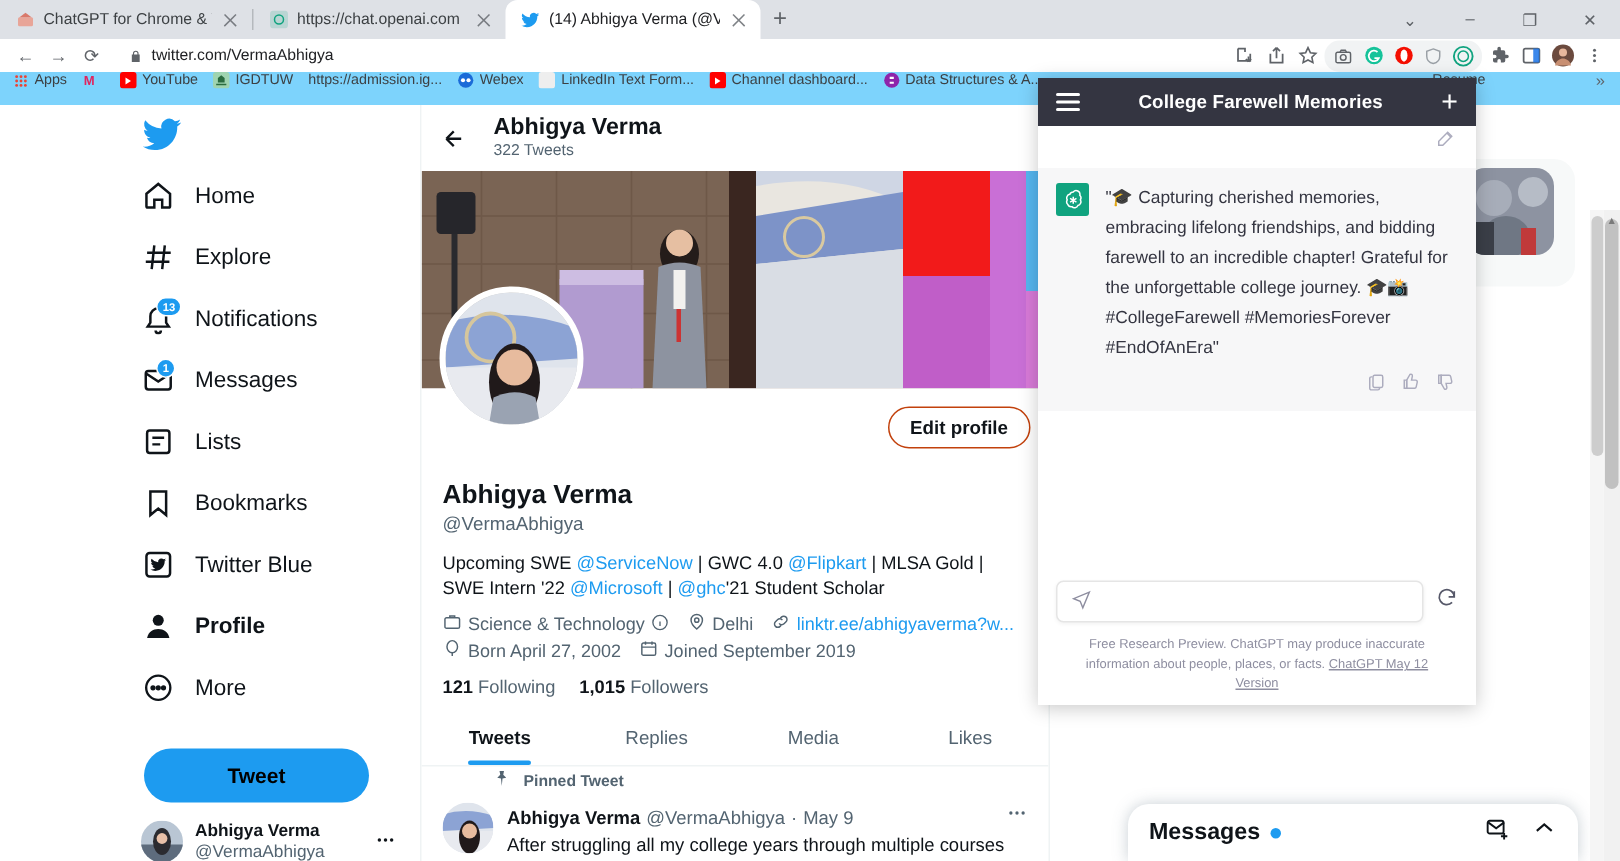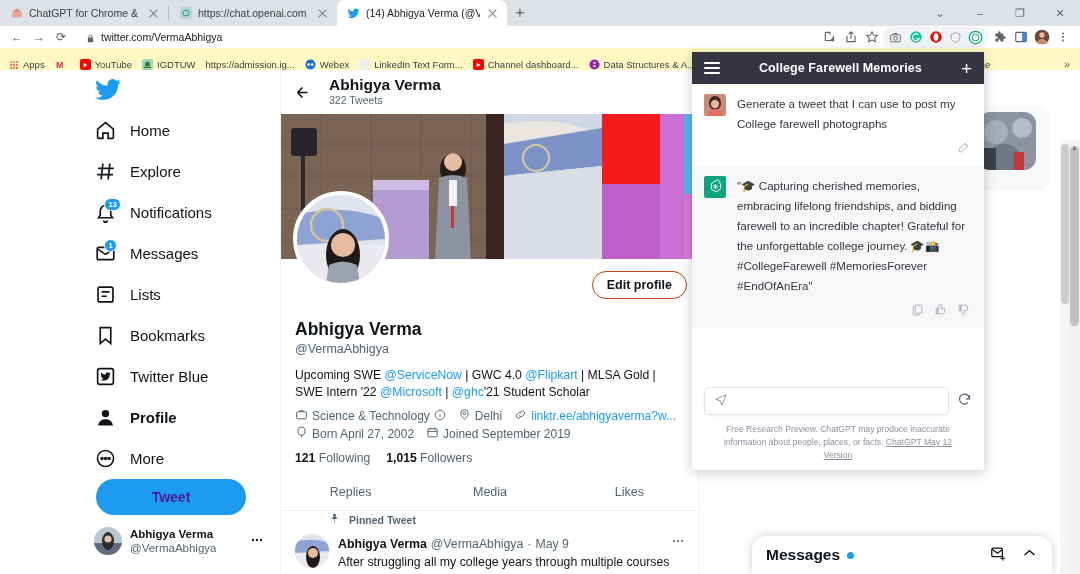--- a/index.html
+++ b/index.html
@@ -53,21 +53,21 @@
     display:flex; align-items:center; gap:6px; padding-left: 8px;
     font-size: 10.5px; color: #202124;
   }
   .lock { width: 9px; height: 9px; flex:0 0 9px; }
   .tb-icons { margin-left:auto; display:flex; align-items:center; gap: 2px; padding-right:2px; }
   .tbi { width:19px; height:19px; display:flex; align-items:center; justify-content:center; }
   .extpill { display:flex; align-items:center; gap:1px; background:#f1f3f4; border-radius:10px; padding: 1px 3px; }
 
   .bookmarks {
     position:absolute; top: 48px; left:0; width:1080px; height: 22px;
-    background:#fef9c3; display:flex; align-items:flex-end; gap: 10px; padding: 0 8px;
+    background:#7dd3fc; display:flex; align-items:flex-start; gap: 10px; padding: 0 8px;
     font-size: 9.5px; color: #3c4043; white-space:nowrap;
   }
   .bm { display:flex; align-items:center; gap:4px; max-width:110px; overflow:hidden; }
   .bm-label { overflow:hidden; text-overflow:ellipsis; white-space:nowrap; }
   .bm-fav { width:11px; height:11px; flex:0 0 11px; display:flex; align-items:center; justify-content:center; border-radius:2px; }
   .bm-overflow { margin-left:auto; color:#5f6368; font-size:11px; padding-right:2px; }
 
   
   .page { position:absolute; top:70px; left:0; width:1080px; height:504px; background:#fff; overflow:hidden; }
 
@@ -79,22 +79,22 @@
     font-size: 15px; color: #0f1419;
   }
   .navitem.bold { font-weight: bold; }
   .navicon { width: 22px; height:22px; flex:0 0 22px; position:relative; display:flex; align-items:center; justify-content:center; }
   .badge {
     position:absolute; top:-4px; left:10px; background:#1d9bf0; color:#fff;
     font-size: 7.5px; line-height:1; border-radius:8px; padding: 2px 3.5px; font-weight:700;
     border: 1.5px solid #fff;
   }
   .tweetbtn {
-    margin-top: 0; margin-left: 8px; width: 150px; height: 36px; border-radius: 999px;
-    background:#1d9bf0; color:#4c1d95; font-size:14px; font-weight:bold;
+    margin-top: 20px; margin-left: 8px; width: 150px; height: 36px; border-radius: 999px;
+    background:#1d9bf0; color:#000000; font-size:14px; font-weight:bold;
     display:flex; align-items:center; justify-content:center; border:none;
   }
   .accountbox { display:flex; align-items:center; gap:8px; margin-top: 12px; margin-left: 6px; }
   .acc-av { width: 28px; height:28px; border-radius:50%; overflow:hidden; flex:0 0 28px; }
   .acc-name { font-size: 11.5px; font-weight: bold; color:#0f1419; line-height:1.25; }
   .acc-handle { font-size: 11.5px; color:#536471; line-height:1.25; }
   .acc-dots { margin-left:auto; margin-right:14px; color:#0f1419; font-size:13px; position:relative; }
 
   
   .maincol { position:absolute; left: 280px; top: 0; width: 420px; height: 504px; border-left:1px solid #eff3f4; border-right:1px solid #eff3f4; background:#fff; overflow:hidden; }
@@ -669,20 +669,21 @@
           </span>
         </div>
 
         <div class="p-counts">
           <span><b>121</b> <span>Following</span></span>
           <span><b>1,015</b> <span>Followers</span></span>
         </div>
       </div>
 
       <div class="tabs">
+        <div class="ptab active">Tweets</div>
         <div class="ptab">Replies</div>
         <div class="ptab">Media</div>
         <div class="ptab">Likes</div>
       </div>
 
       <div class="pinned">
         <span>
           <svg width="12" height="12" viewBox="0 0 24 24" fill="#536471">
               <path d="M14 2l-1 5 4 4-5 1-1 10-1-10-5-1 4-4-1-5z"></path>
             </svg>
@@ -777,31 +778,20 @@
       <span class="hamburger">
           <i></i>
           <i></i>
           <i></i>
         </span>
       <span class="gpt-title">College Farewell Memories</span>
       <span class="gpt-plus">+</span>
     </div>
 
     <div class="gptbody">
-      <div class="msgrow user">
-        <span class="m-av">
-          <svg width="22" height="22" viewBox="0 0 22 22">
-              <rect width="22" height="22" fill="#c98a7a"></rect>
-              <ellipse cx="11" cy="9" rx="6" ry="7" fill="#3a2420"></ellipse>
-              <circle cx="11" cy="10" r="4.2" fill="#e7b79a"></circle>
-              <path d="M3 22c1-5 4-7 8-7s7 2 8 7z" fill="#e2705f"></path>
-            </svg>
-        </span>
-        <span class="m-text">Generate a tweet that I can use to post my College farewell photographs</span>
-      </div>
       <div class="m-actions">
         <span>
           <svg width="13" height="13" viewBox="0 0 24 24" fill="none" stroke="#acacbe" stroke-width="1.8">
               <path d="M4 20h5L20 9l-5-5L4 15z"></path>
               <path d="M14 5l5 5"></path>
             </svg>
         </span>
       </div>
 
       <div class="msgrow assistant">

